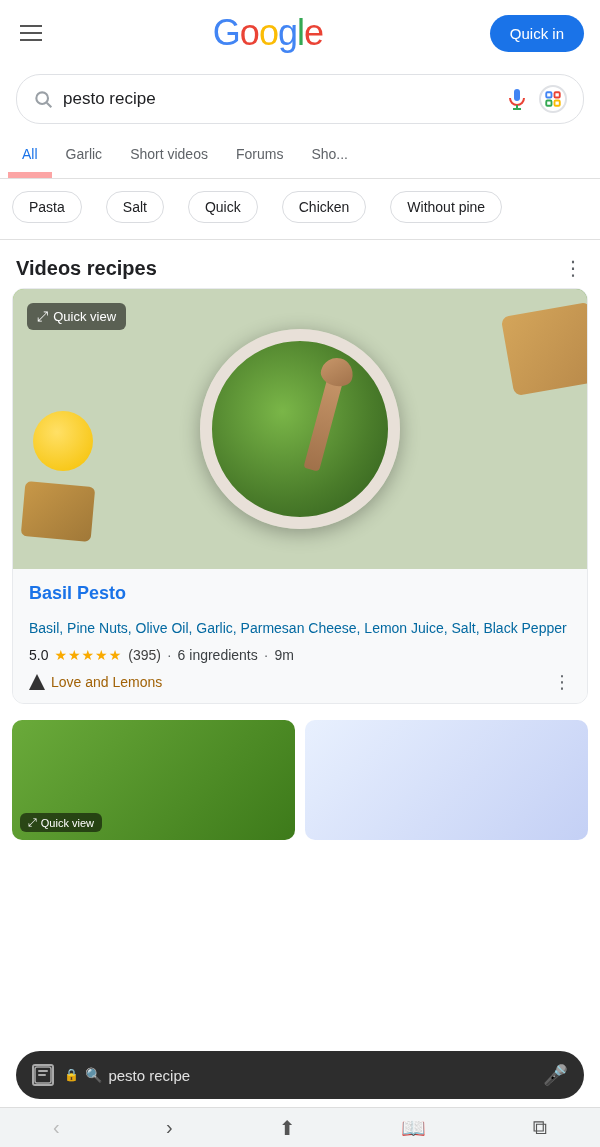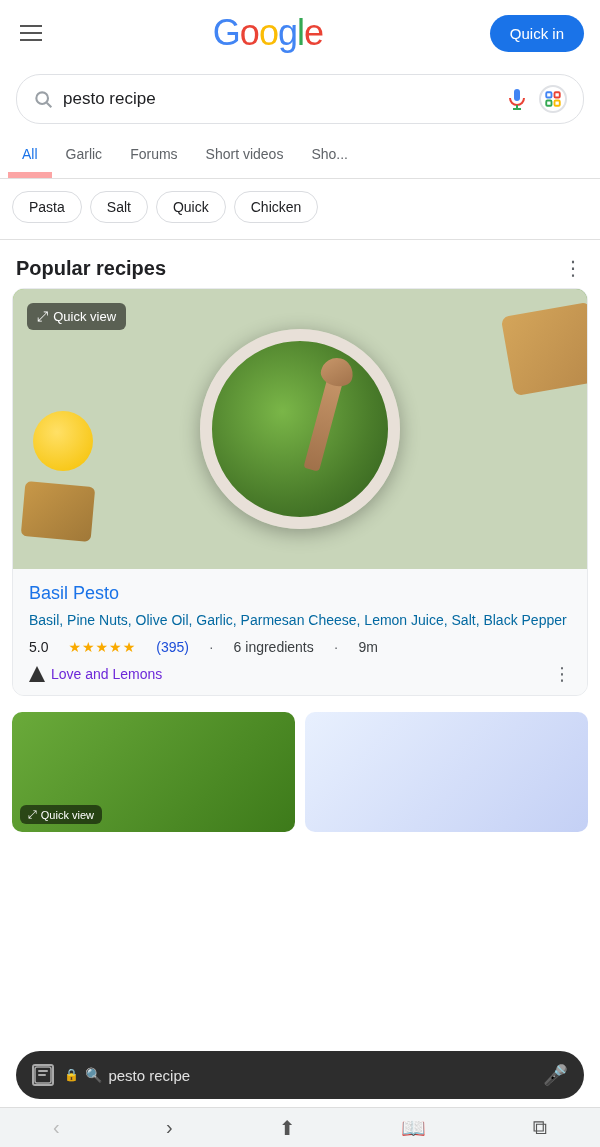--- a/index.html
+++ b/index.html
@@ -116,21 +116,21 @@
     }
     .tab.active {
       color: #1a73e8;
       border-bottom: 6px solid #fca5a5;
       font-weight: 500;
     }
 
     
     .filter-chips {
       display: flex;
-      gap: 8px;
+      gap: 24px;
       overflow-x: auto;
       scrollbar-width: none;
       padding: 12px 12px;
     }
     .filter-chips::-webkit-scrollbar { display: none; }
     .chip {
       border: 1.5px solid #dadce0;
       border-radius: 20px;
       padding: 7px 16px;
       font-size: 14px;
@@ -263,63 +263,63 @@
       font-size: 14px;
     }
 
     .recipe-info {
       padding: 14px 16px 10px;
       background: #f8f9fa;
     }
     .recipe-title {
       font-size: 18px;
       color: #1a73e8;
-      font-weight: 400;
-      margin-bottom: 6px;
+      font-weight: 700;
+      margin-bottom: 14px;
       cursor: pointer;
     }
     .recipe-ingredients {
       font-size: 14px;
       color: #0369a1;
       margin-bottom: 8px;
       line-height: 1.5;
     }
     .recipe-meta {
       display: flex;
       align-items: center;
-      gap: 20px;
+      gap: 6px;
       margin-bottom: 8px;
     }
     .rating-score {
       font-size: 14px;
       font-weight: 500;
       color: #202124;
     }
     .stars {
       color: #F9AA00;
       font-size: 14px;
       letter-spacing: 1px;
     }
     .review-count {
       font-size: 14px;
-      color: #1d4ed8;
+      color: #404040;
     }
     .meta-dot { color: #5f6368; font-size: 14px; }
     .meta-info { font-size: 14px; color: #3c4043; }
     .recipe-source {
       display: flex;
       align-items: center;
       justify-content: space-between;
     }
     .source-name {
       display: flex;
       align-items: center;
       gap: 6px;
       font-size: 14px;
-      color: #6d28d9;
+      color: #a16207;
     }
     .source-icon {
       width: 16px;
       height: 16px;
       background: #333;
       display: inline-block;
       clip-path: polygon(50% 0%, 100% 100%, 0% 100%);
     }
     .source-three-dots {
       font-size: 18px;
@@ -474,36 +474,37 @@
         <rect x="3" y="14" width="7" height="7" rx="1.5" fill="none" stroke="#34A853" stroke-width="2.5"></rect>
         <rect x="14" y="14" width="7" height="7" rx="1.5" fill="none" stroke="#FBBC05" stroke-width="2.5"></rect>
       </svg>
     </div>
   </div>
 </div>
 
 <div class="tabs">
   <div class="tab active">All</div>
   <div class="tab">Garlic</div>
+  <div class="tab">Short videos</div>
   <div class="tab">Forums</div>
-  <div class="tab">Short videos</div>
   <div class="tab">Sho...</div>
 </div>
 
 <div class="filter-chips">
   <button class="chip">Pasta</button>
   <button class="chip">Salt</button>
   <button class="chip">Quick</button>
   <button class="chip">Chicken</button>
+  <button class="chip">Without pine</button>
 </div>
 
 <div class="divider"></div>
 
 <div class="section-header">
-  <span class="section-title">Popular recipes</span>
+  <span class="section-title">Videos recipes</span>
   <span class="three-dots">⋮</span>
 </div>
 
 <div class="recipe-card">
   <div class="recipe-image-container">
     <div class="pesto-bg">
       <div class="lemon"></div>
       <div class="bread2"></div>
       <div class="pesto-bowl"></div>
       <div class="spoon"></div>

